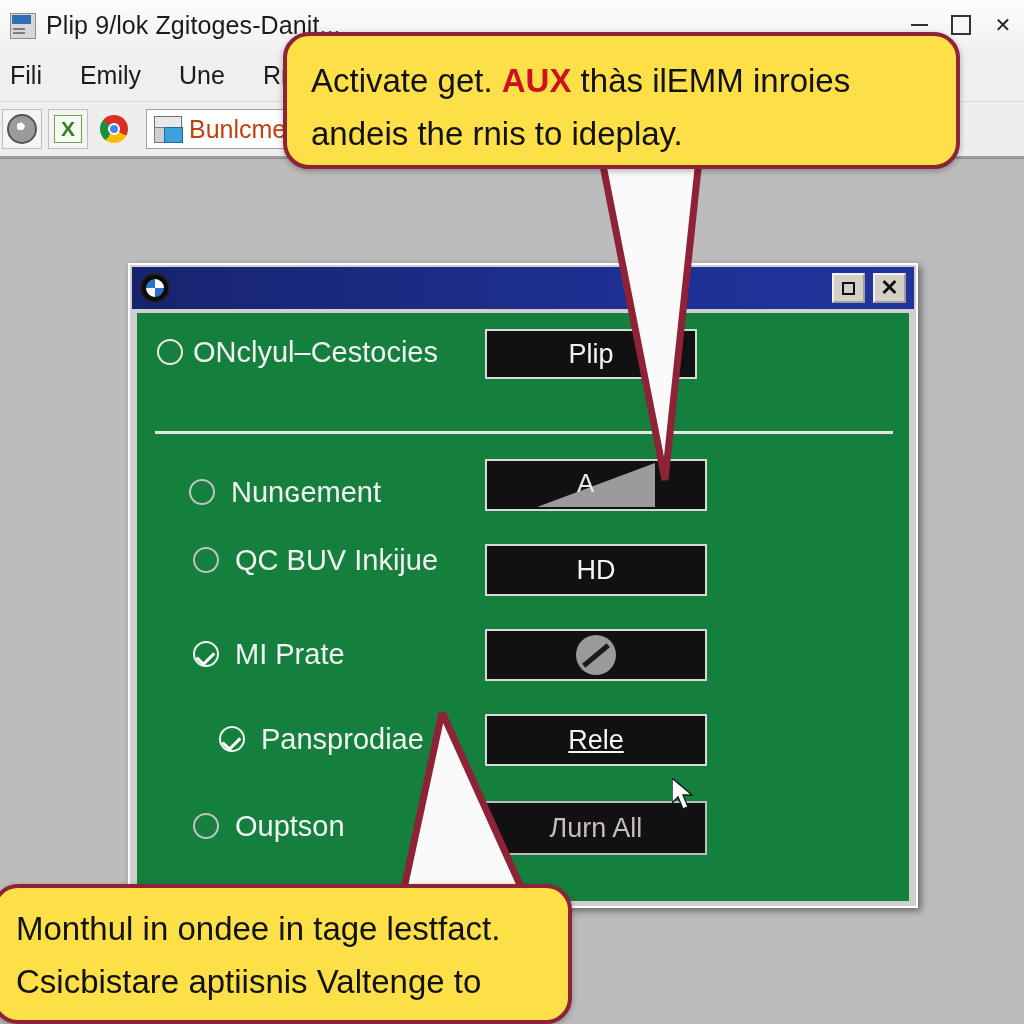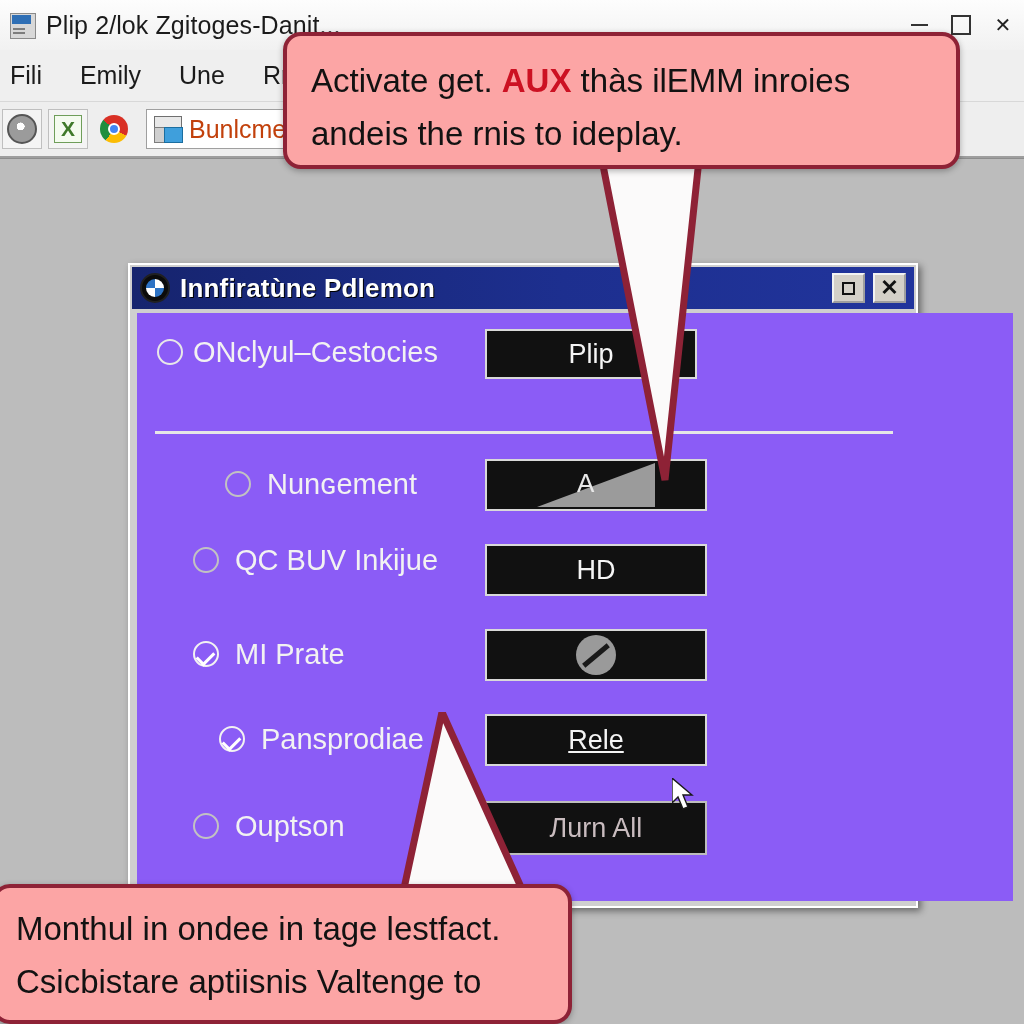--- a/index.html
+++ b/index.html
@@ -114,22 +114,22 @@
   }
   .dlg-title-btns{position:absolute;right:8px;top:6px;display:flex;gap:8px;}
   .tbtn{
     width:33px;height:30px;background:#d4d0c8;border:2px outset #f2f2f2;
     display:flex;align-items:center;justify-content:center;box-sizing:border-box;
   }
   .tbtn .sq{width:13px;height:13px;border:2px solid #111;box-sizing:border-box;}
   .tbtn .xx{font-size:22px;line-height:1;color:#111;font-weight:bold;font-family:"Liberation Sans",sans-serif;}
 
   .dlg-body{
-    position:absolute;left:7px;top:48px;width:876px;height:588px;
-    background:#8b5cf6;box-sizing:border-box;
+    position:absolute;left:7px;top:48px;width:772px;height:588px;
+    background:#15803d;box-sizing:border-box;
   }
 
   .row{
     position:absolute;left:0;width:772px;height:62px;display:flex;align-items:center;
   }
   .row-label{
     display:flex;align-items:center;color:#f2f2f2;font-size:29px;white-space:nowrap;
   }
   .radio{
     width:26px;height:26px;border-radius:50%;border:2px solid #c2c2c2;
@@ -180,22 +180,22 @@
     display:flex;align-items:center;justify-content:center;
     color:#ffffff;font-size:29px;
   }
 
   .cursor{
     position:absolute;left:672px;top:778px;width:26px;height:34px;z-index:40;
   }
 
   
   .callout{
-    position:absolute;background:#fca5a5;border:4px solid #8e2236;
-    border-radius:18px;box-sizing:border-box;z-index:30;
+    position:absolute;background:#fde047;border:4px solid #8e2236;
+    border-radius:26px;box-sizing:border-box;z-index:30;
     box-shadow:0 2px 6px rgba(0,0,0,.3);
   }
   .callout p{
     margin:0;color:#121212;font-size:33px;line-height:1.62;
     font-family:"Liberation Sans",sans-serif;
   }
   #callout-top{left:283px;top:32px;width:677px;height:137px;padding:18px 24px;}
   #callout-bottom{left:-8px;top:884px;width:580px;height:140px;padding:14px 20px;}
   .kw{color:#cc1122;font-weight:bold;}
 
@@ -207,21 +207,21 @@
 
 <div id="host">
 
   <div class="win-titlebar">
     <div class="win-icon">
       <div class="sheet"></div>
         <div class="blue"></div>
       <div class="ln" style="top:18px"></div>
         <div class="ln" style="top:22px"></div>
     </div>
-    <div class="win-title">Plip 2/lok Zgitoges-Danit...</div>
+    <div class="win-title">Plip 9/lok Zgitoges-Danit...</div>
     <div class="win-ctrls">
       <div class="win-ctrl">
           <span class="min"></span>
         </div>
       <div class="win-ctrl">
           <span class="max"></span>
         </div>
       <div class="win-ctrl">✕</div>
     </div>
   </div>
@@ -254,41 +254,40 @@
   </div>
 
   <div class="workarea"></div>
 
   <div id="dialog">
 
     <div class="dlg-title">
       <div class="bmw-logo">
           <div class="q"></div>
         </div>
-      <div class="dlg-title-text">Innfiratùne Pdlemon</div>
       <div class="dlg-title-btns">
         <div class="tbtn">
             <span class="sq"></span>
           </div>
         <div class="tbtn">
             <span class="xx">✕</span>
           </div>
       </div>
     </div>
 
     <div class="dlg-body">
 
       <div class="row" style="top:8px;padding-left:20px;box-sizing:border-box">
         <div class="head-bullet"></div>
         <div class="row-label">ONclyul–Cestocies</div>
       </div>
       <div class="ctl" style="left:348px;top:16px;width:212px;height:50px;">Plip</div>
       <div class="sep"></div>
 
-      <div class="row" style="top:140px;padding-left:88px;box-sizing:border-box">
+      <div class="row" style="top:148px;padding-left:52px;box-sizing:border-box">
         <div class="radio"></div>
         <div class="row-label">Nunɢement</div>
       </div>
       <div class="ctl" style="left:348px;top:146px;width:222px;height:52px;padding:0;overflow:hidden">
         <div class="tri-a">
           <span>A</span>
         </div>
       </div>
 
       <div class="row" style="top:216px;padding-left:56px;box-sizing:border-box">

